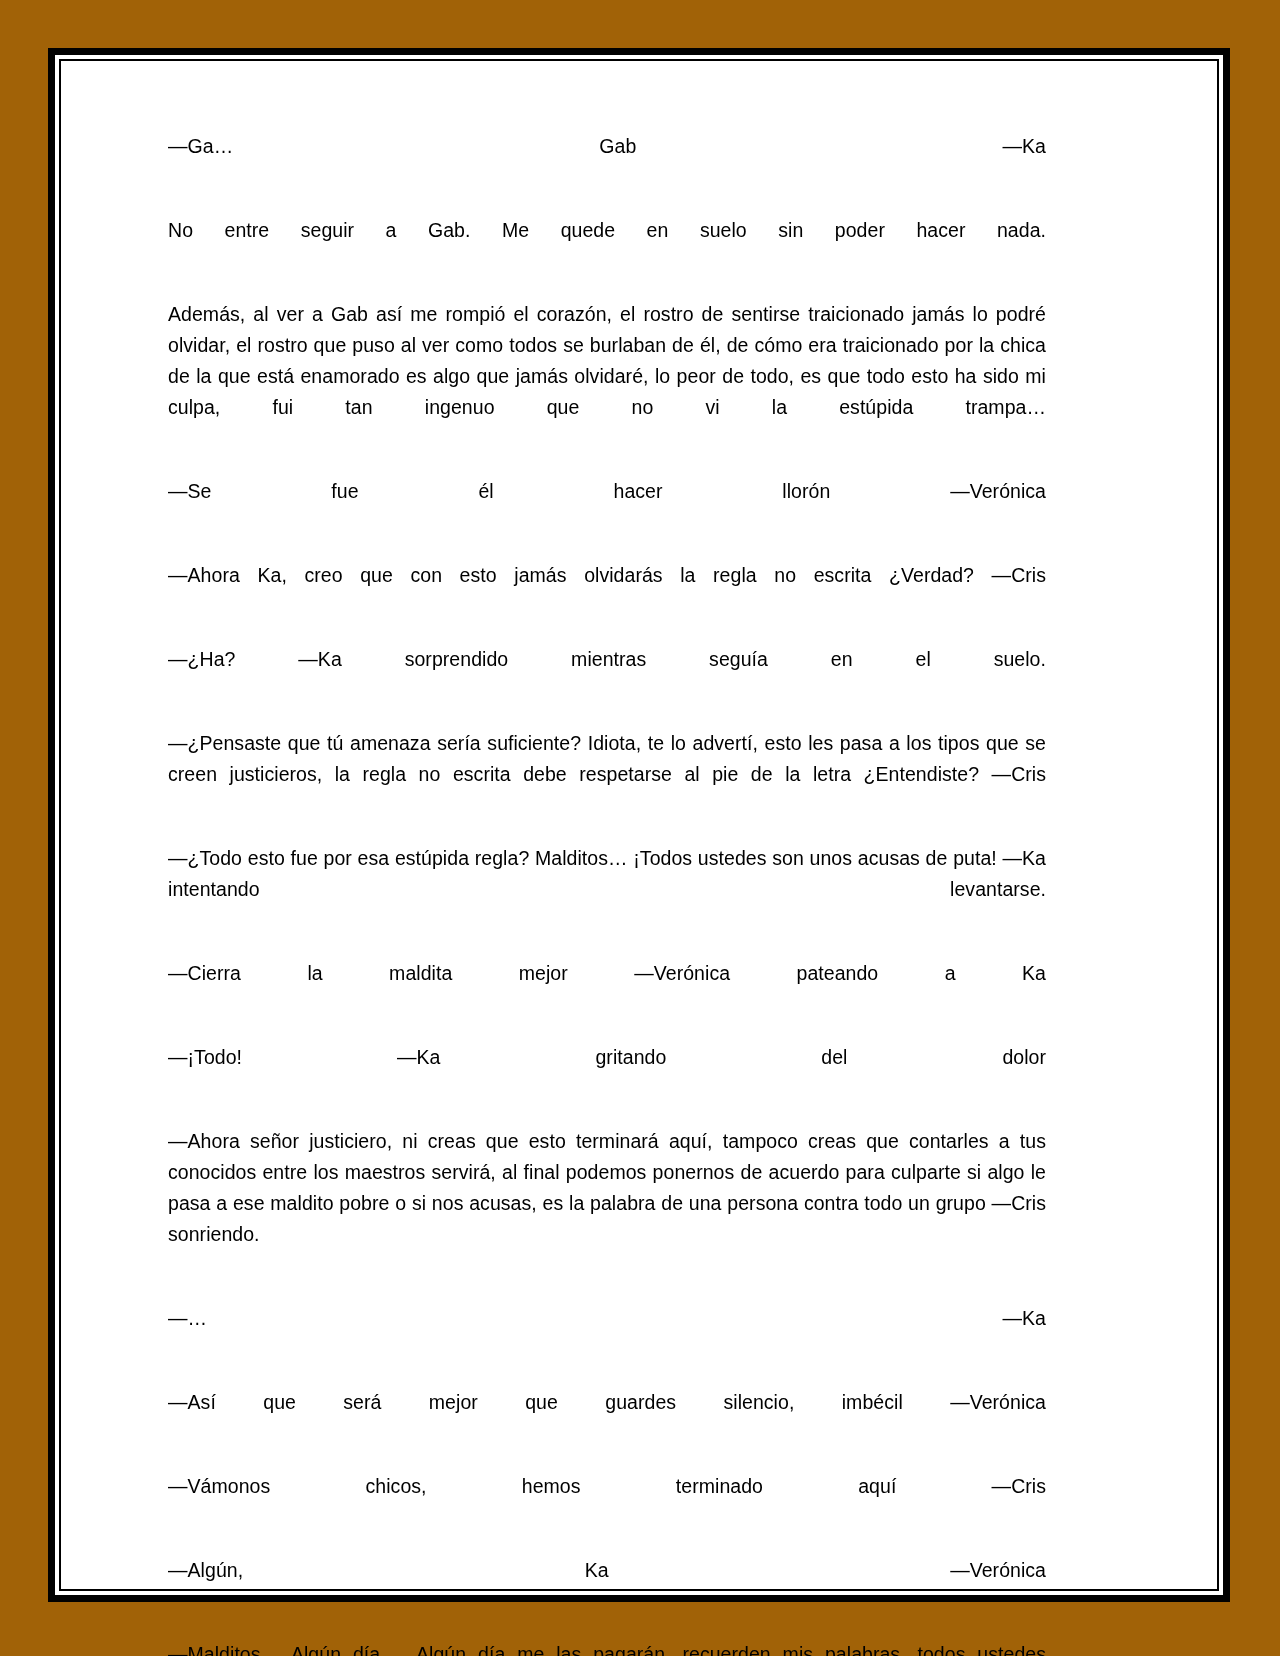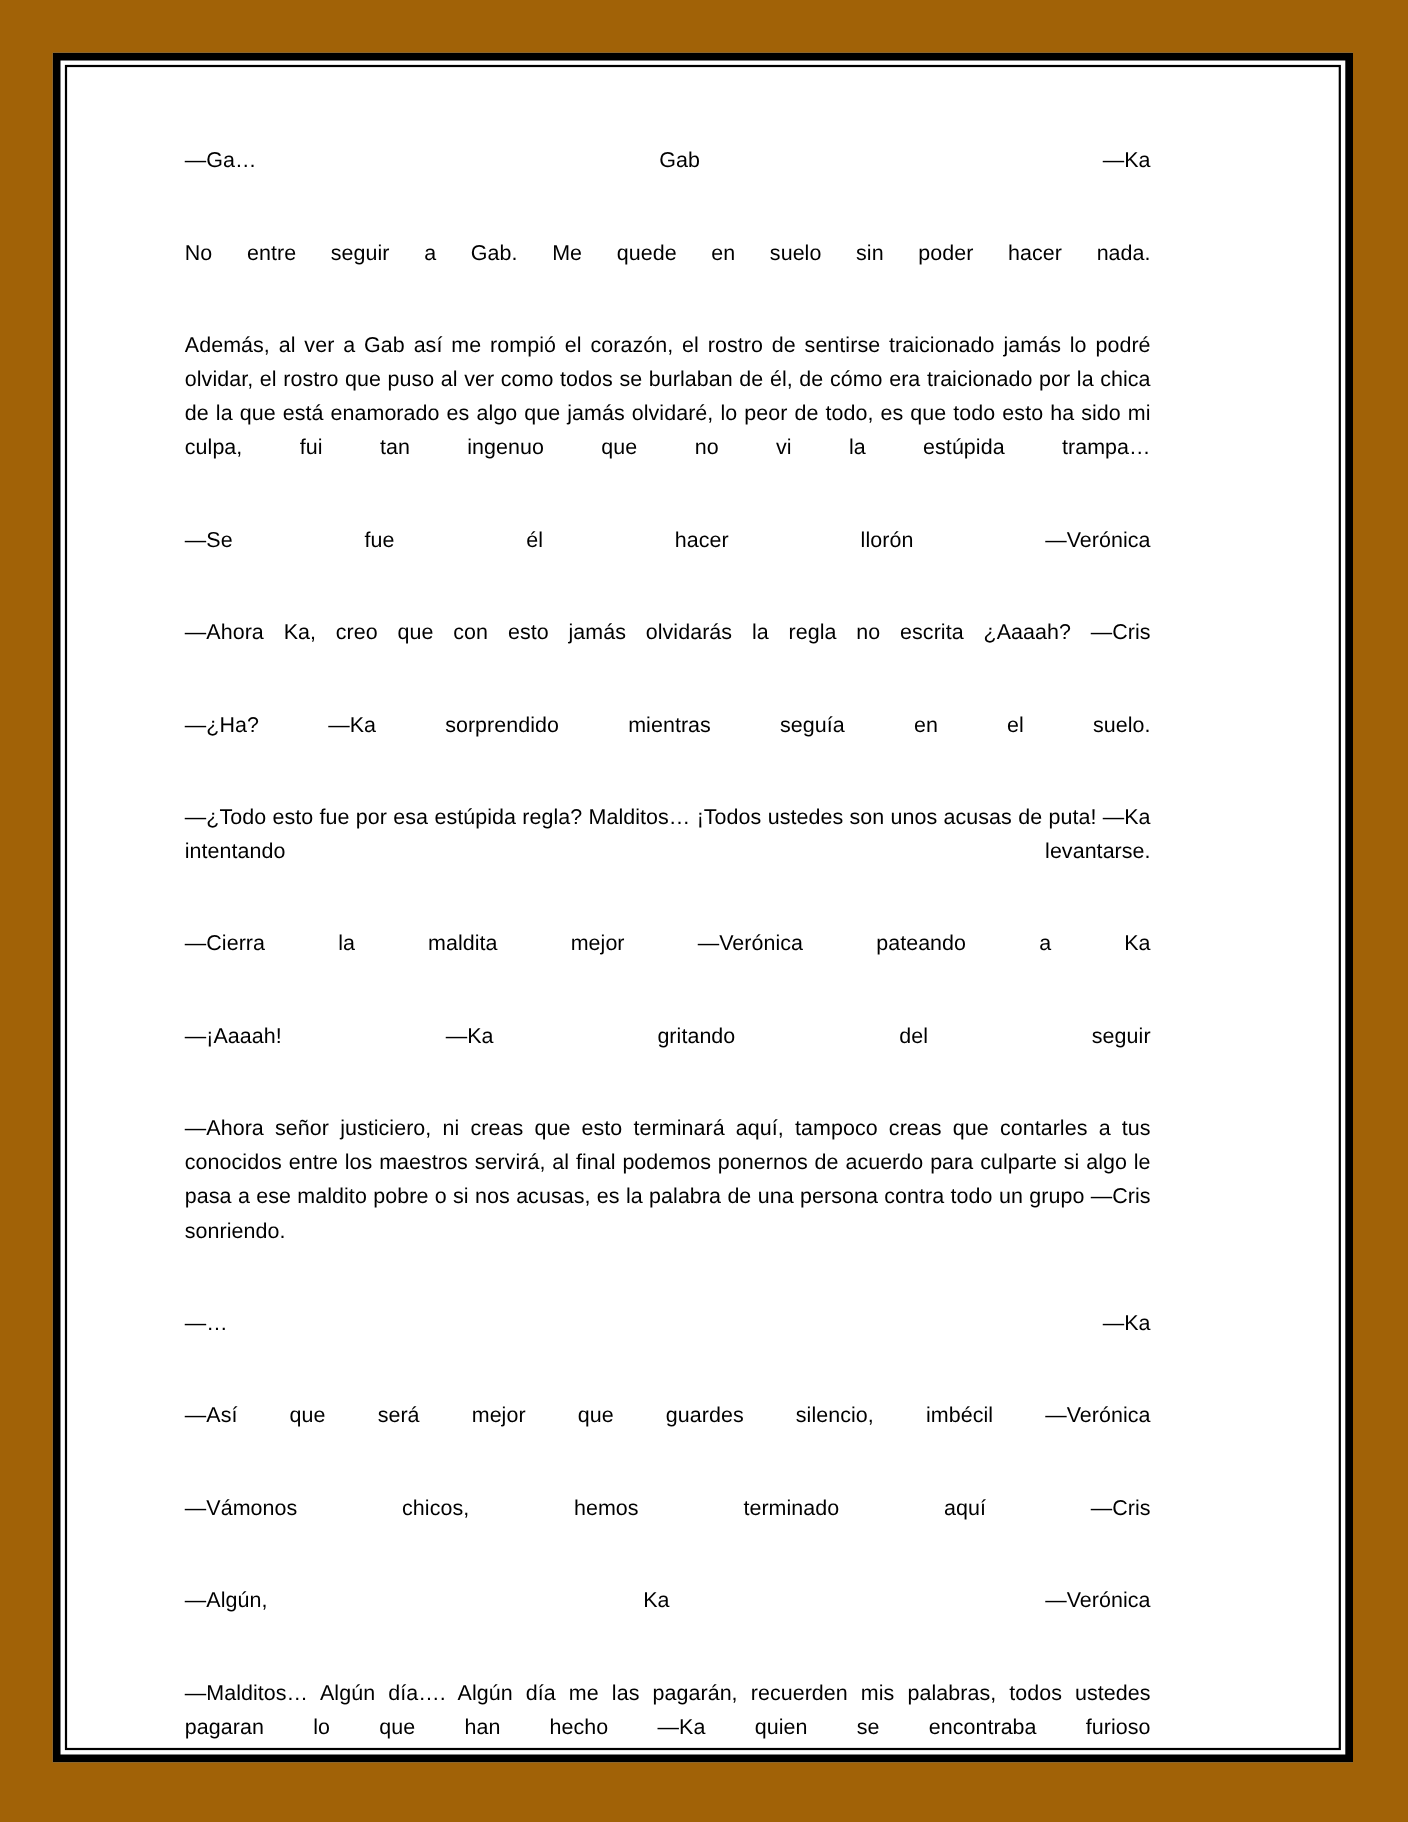--- a/index.html
+++ b/index.html
@@ -80,25 +80,26 @@
   <div id="page-frame">
     <div id="page-frame-inner"></div>
   </div>
 
   <div id="text-column">
 
   <p class="para">—Ga… Gab —Ka</p>
       <p class="para">No entre seguir a Gab. Me quede en suelo sin poder hacer nada.</p>
       <p class="para">Además, al ver a Gab así me rompió el corazón, el rostro de sentirse traicionado jamás lo podré olvidar, el rostro que puso al ver como todos se burlaban de él, de cómo era traicionado por la chica de la que está enamorado es algo que jamás olvidaré, lo peor de todo, es que todo esto ha sido mi culpa, fui tan ingenuo que no vi la estúpida trampa…</p>
       <p class="para">—Se fue él hacer llorón —Verónica</p>
-      <p class="para">—Ahora Ka, creo que con esto jamás olvidarás la regla no escrita ¿Aaaah? —Cris</p>
+      <p class="para">—Ahora Ka, creo que con esto jamás olvidarás la regla no escrita ¿Verdad? —Cris</p>
       <p class="para">—¿Ha? —Ka sorprendido mientras seguía en el suelo.</p>
+      <p class="para">—¿Pensaste que tú amenaza sería suficiente? Idiota, te lo advertí, esto les pasa a los tipos que se creen justicieros, la regla no escrita debe respetarse al pie de la letra ¿Entendiste? —Cris</p>
       <p class="para">—¿Todo esto fue por esa estúpida regla? Malditos… ¡Todos ustedes son unos acusas de puta! —Ka intentando levantarse.</p>
       <p class="para">—Cierra la maldita mejor —Verónica pateando a Ka</p>
-      <p class="para">—¡Aaaah! —Ka gritando del seguir</p>
+      <p class="para">—¡Todo! —Ka gritando del dolor</p>
       <p class="para">—Ahora señor justiciero, ni creas que esto terminará aquí, tampoco creas que contarles a tus conocidos entre los maestros servirá, al final podemos ponernos de acuerdo para culparte si algo le pasa a ese maldito pobre o si nos acusas, es la palabra de una persona contra todo un grupo —Cris sonriendo.</p>
       <p class="para">—… —Ka</p>
       <p class="para">—Así que será mejor que guardes silencio, imbécil —Verónica</p>
       <p class="para">—Vámonos chicos, hemos terminado aquí —Cris</p>
       <p class="para">—Algún, Ka —Verónica</p>
       <p class="para">—Malditos… Algún día…. Algún día me las pagarán, recuerden mis palabras, todos ustedes pagaran lo que han hecho —Ka quien se encontraba furioso</p>
     </div>
 
 </div>
 

